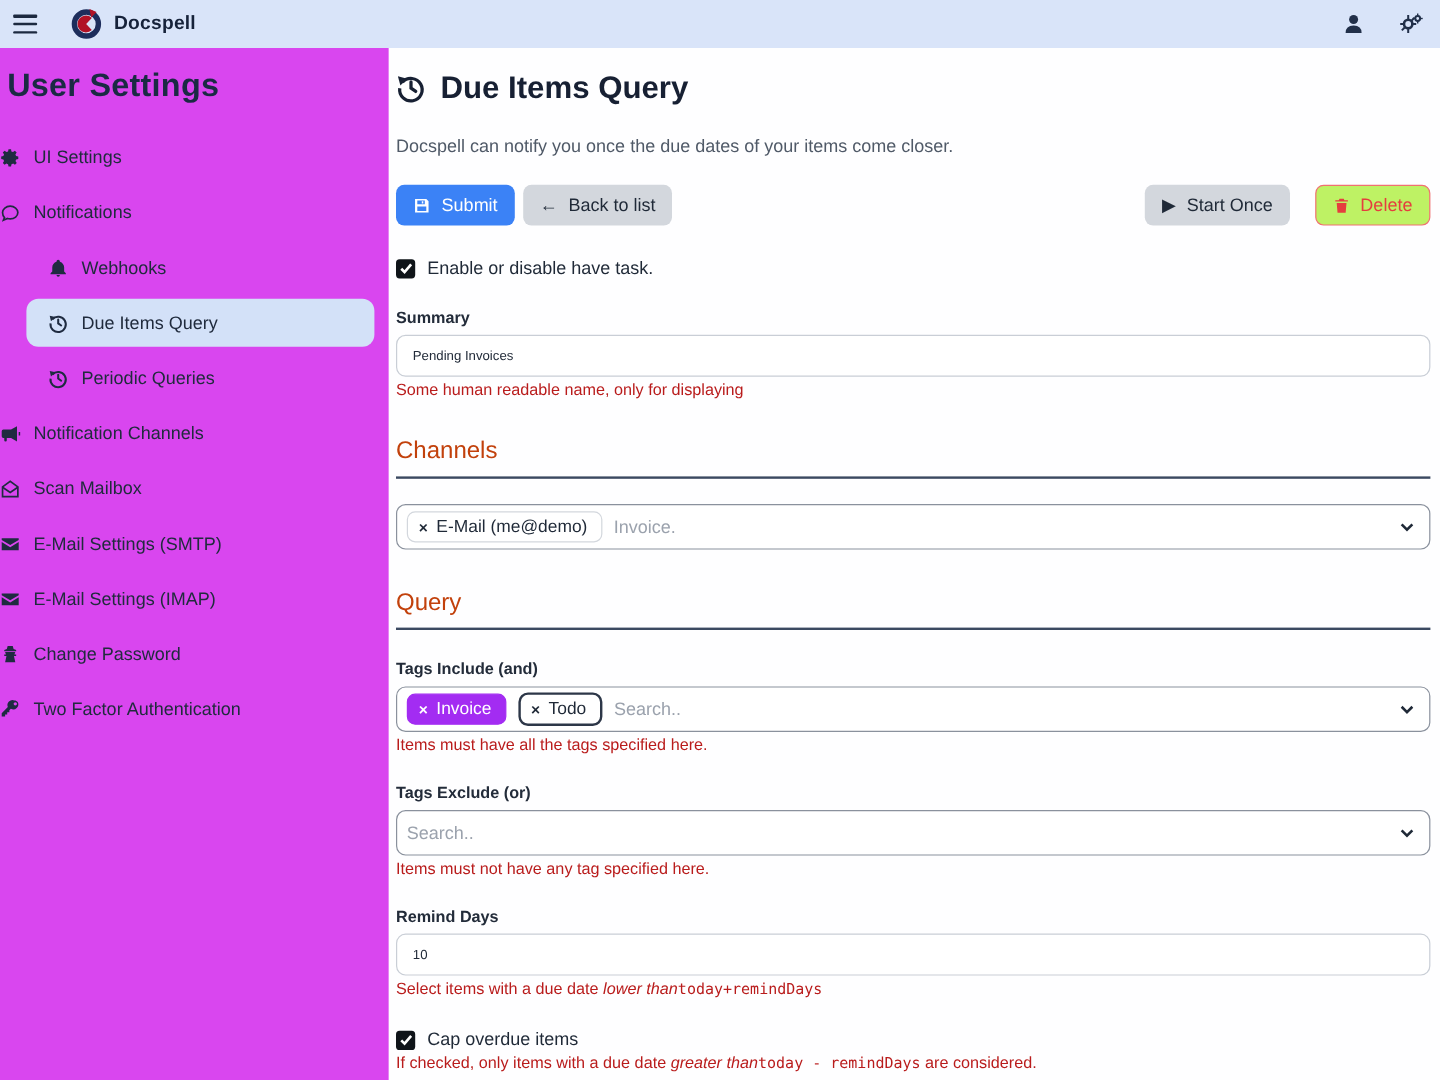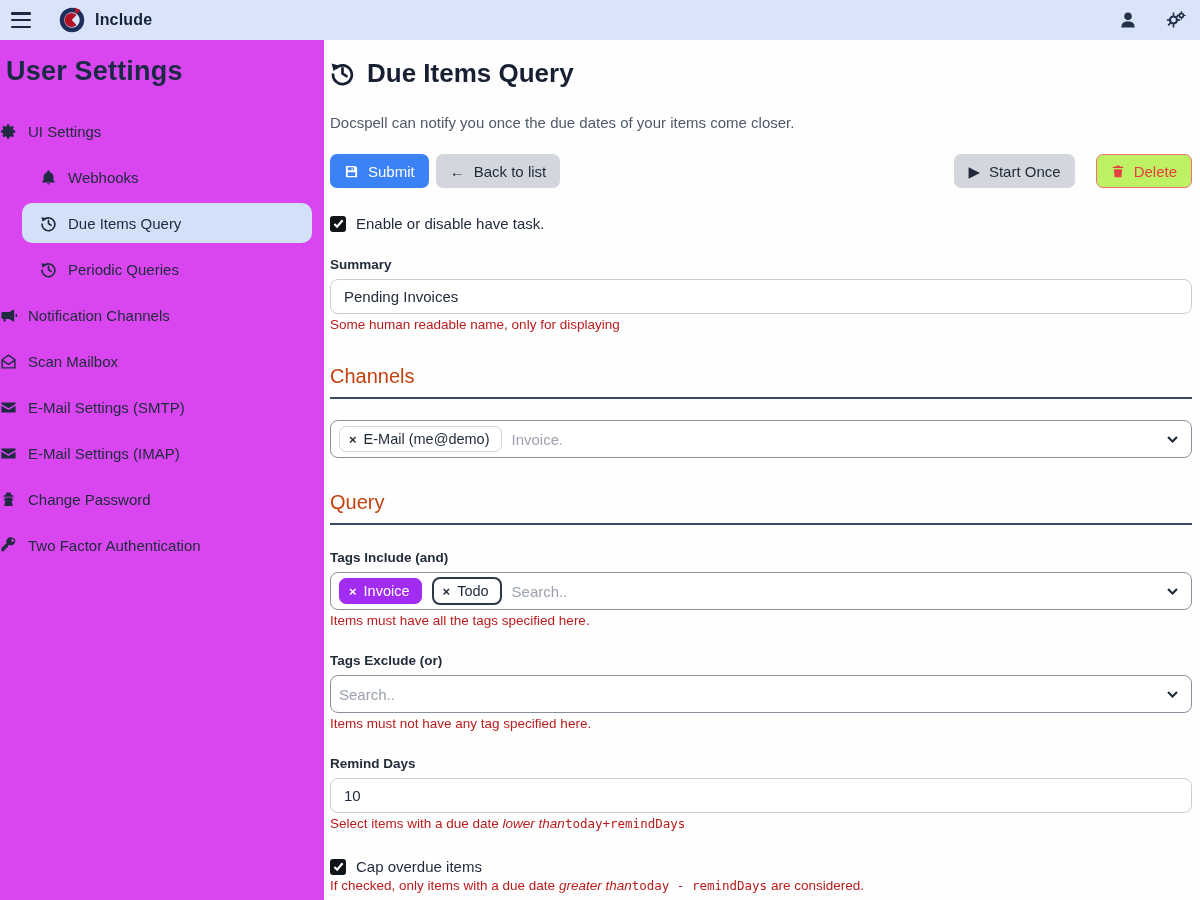--- a/index.html
+++ b/index.html
@@ -37,21 +37,21 @@
   .btn-secondary { background:#d3d7dd; color:#1f2937; }
   .btn-danger { background:#bef264; color:#e53e3e; border:1px solid #f07171; margin-left:14px; }
   .btn .glyph { font-size:15px; line-height:1; }
   .push-right { margin-left:auto; }
 
   .check-row { margin-top:27px; display:flex; align-items:center; gap:10px; font-size:15px; color:#1f2937; }
   .checkbox { width:16px; height:16px; background:#0f1419; border-radius:3px; display:flex; align-items:center; justify-content:center; flex-shrink:0; cursor:pointer; }
   .checkbox svg { width:11px; height:11px; }
 
   .field-label { margin-top:25px; margin-bottom:7px; font-size:13.5px; font-weight:700; color:#232c3a; }
-  .text-input { width:100%; height:35px; border:1px solid #c9ced6; border-radius:8px; padding:0 13px; font-size:15px; color:#232c3a; display:flex; align-items:center; background:#fff; }
+  .text-input { width:100%; height:35px; border:1px solid #c9ced6; border-radius:8px; padding:0 13px; font-size:11px; color:#232c3a; display:flex; align-items:center; background:#fff; }
   .help { margin-top:3px; font-size:13.5px; color:#b91c1c; }
   .help .mono { font-family:"DejaVu Sans Mono", monospace; font-size:12.5px; }
   .help .it { font-style:italic; }
 
   .section-heading { margin-top:33px; font-size:20px; font-weight:400; color:#c2410c; padding-bottom:9px; border-bottom:2px solid #3b4961; }
 
   .select-box { margin-top:21px; border:1px solid #8a919d; border-radius:8px; min-height:38px; display:flex; align-items:center; gap:10px; padding:4px 34px 4px 8px; position:relative; background:#fff; cursor:pointer; }
   .select-box.tight { margin-top:0; }
   .placeholder { color:#9ba2ad; font-size:15px; }
   .chevron { position:absolute; right:12px; top:50%; transform:translateY(-50%); width:13px; height:13px; color:#1f2937; }
@@ -69,21 +69,21 @@
       <span></span>
       <span></span>
       <span></span>
     </div>
   <div class="brand">
     <svg width="26" height="26" viewBox="0 0 26 26">
       <circle cx="13" cy="13" r="10" fill="none" stroke="#1d2d5c" stroke-width="4.5"></circle>
       <path d="M17.5 8 A7 7 0 1 0 17.5 18 L12.8 13 Z" fill="#b11226"></path>
       <polygon points="15.5,0.5 21.5,3 17,7.5" fill="#b11226"></polygon>
     </svg>
-    <span class="brand-name">Include</span>
+    <span class="brand-name">Docspell</span>
   </div>
   <div class="topbar-right">
     <svg class="topbar-icon" viewBox="0 0 24 24" fill="currentColor">
       <circle cx="12" cy="7.5" r="4.5"></circle>
         <path d="M4 21 Q4 13.5 12 13.5 Q20 13.5 20 21 Z"></path>
     </svg>
     <svg class="topbar-icon" viewBox="0 0 24 24" fill="none" stroke="currentColor">
       <g stroke-width="2.6">
         <circle cx="9" cy="12" r="4.2"></circle>
         <g>
@@ -110,20 +110,26 @@
 
   <div class="sidebar">
     <div class="sidebar-title">User Settings</div>
     <div class="nav">
       <div class="nav-item">
         <svg class="nav-icon" viewBox="0 0 24 24" fill="currentColor">
             <path d="M12 8.5a3.5 3.5 0 1 0 0 7 3.5 3.5 0 0 0 0-7zm9.5 5v-3l-2.6-.5a7 7 0 0 0-.8-1.9l1.5-2.2-2.1-2.1-2.2 1.5a7 7 0 0 0-1.9-.8L13 1.9h-3l-.5 2.6a7 7 0 0 0-1.9.8L5.4 3.8 3.3 5.9l1.5 2.2a7 7 0 0 0-.8 1.9l-2.6.5v3l2.6.5c.2.7.4 1.3.8 1.9l-1.5 2.2 2.1 2.1 2.2-1.5c.6.4 1.2.6 1.9.8l.5 2.6h3l.5-2.6c.7-.2 1.3-.4 1.9-.8l2.2 1.5 2.1-2.1-1.5-2.2c.4-.6.6-1.2.8-1.9l2.6-.5z"></path>
           </svg>
         <span>UI Settings</span>
       </div>
+      <div class="nav-item">
+        <svg class="nav-icon" viewBox="0 0 24 24" fill="none" stroke="currentColor" stroke-width="2">
+            <path d="M21 11.5c0 4.1-4 7.5-9 7.5-1.1 0-2.2-.2-3.2-.5L4 20.5l1.3-3.2C3.9 16 3 13.9 3 11.5 3 7.4 7 4 12 4s9 3.4 9 7.5z"></path>
+          </svg>
+        <span>Notifications</span>
+      </div>
       <div class="nav-item sub">
         <svg class="nav-icon" viewBox="0 0 24 24" fill="currentColor">
             <path d="M12 2a2 2 0 0 1 2 2v.5c2.9.9 5 3.6 5 6.8V16l2 2v1H3v-1l2-2v-4.7c0-3.2 2.1-5.9 5-6.8V4a2 2 0 0 1 2-2zm-2 18h4a2 2 0 1 1-4 0z"></path>
           </svg>
         <span>Webhooks</span>
       </div>
       <div class="nav-item sub active">
         <svg class="nav-icon" viewBox="0 0 24 24" fill="none" stroke="currentColor" stroke-width="2.4">
             <path d="M5.2 7.2 A9 9 0 1 1 3 12"></path>
             <polygon points="2,3 9,4.5 3.5,9.5" fill="currentColor" stroke="none"></polygon>

